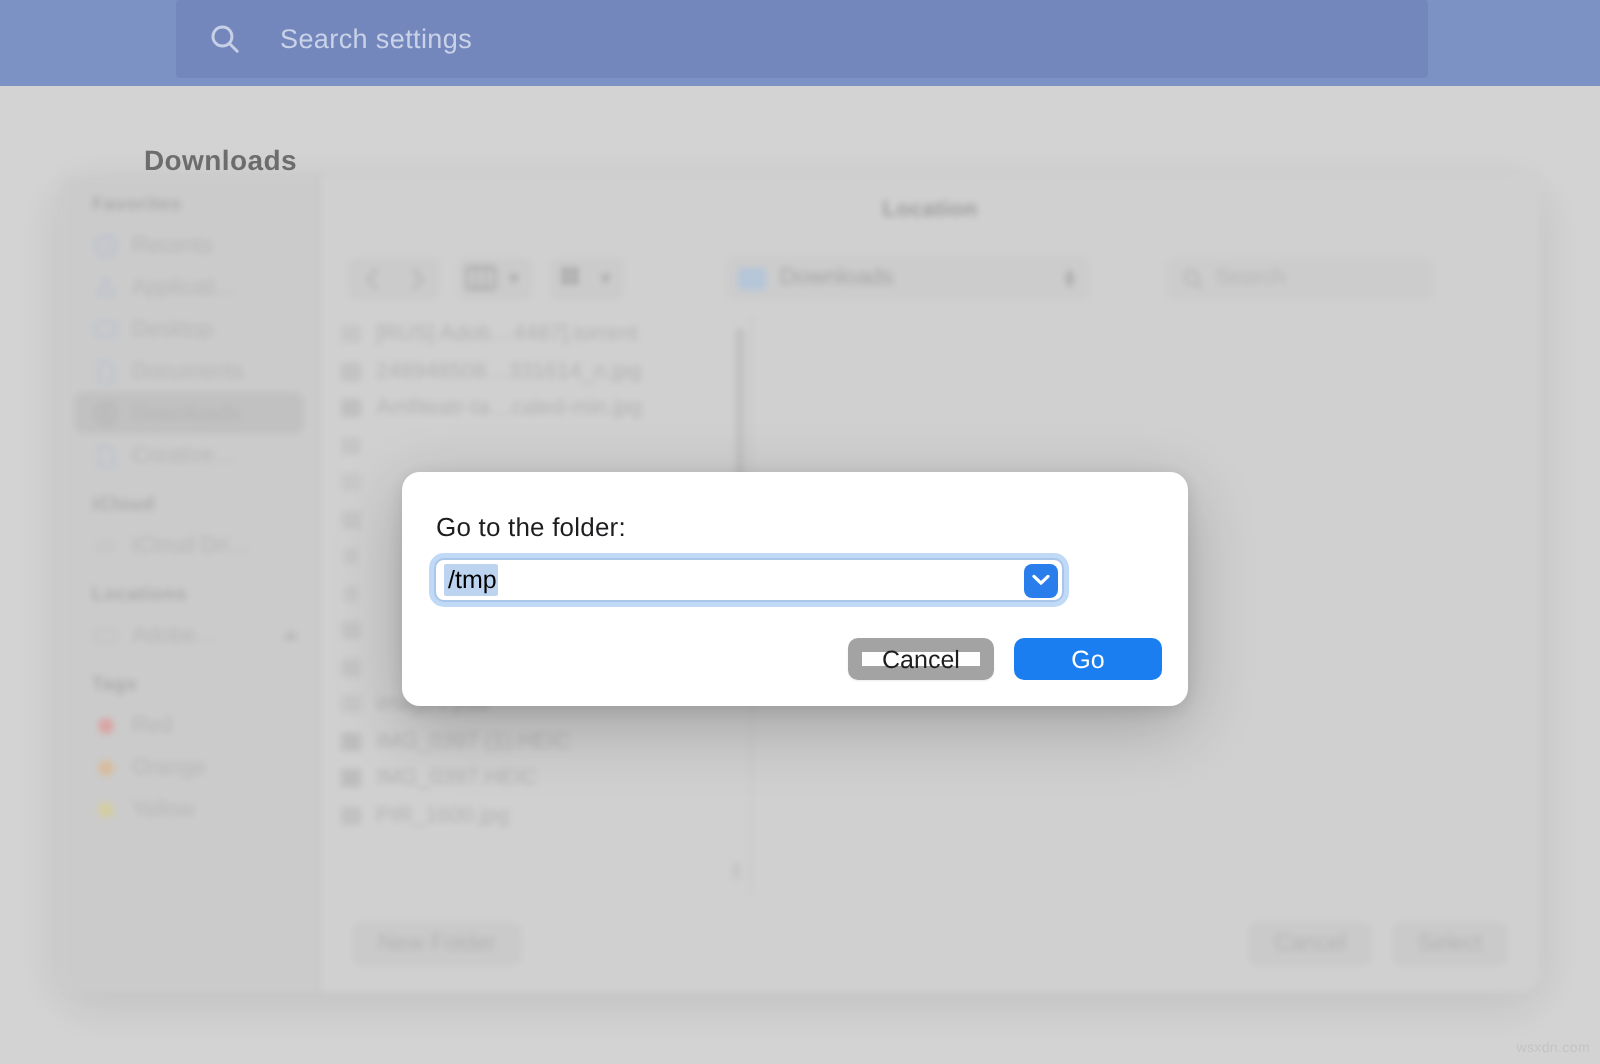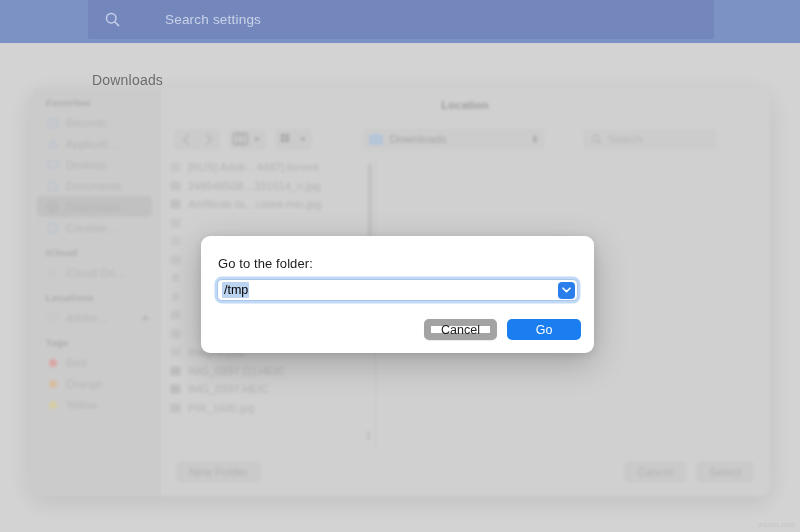--- a/index.html
+++ b/index.html
@@ -12,32 +12,32 @@
   #root { position: relative; width: 800px; height: 532px; background: #d3d3d3; }
 
   
   .topbar {
     position: absolute; left: 0; top: 0; width: 800px; height: 43px;
     background: #7d92c4;
   }
   .search-box {
     position: absolute; left: 88px; top: 0px; width: 626px; height: 39px;
     background: #7387bd; border-radius: 2px;
-    display: flex; align-items: center; padding-left: 16px; gap: 25px;
+    display: flex; align-items: center; padding-left: 16px;
   }
   .search-icon { width: 17px; height: 17px; flex: 0 0 auto; opacity: .75; }
   .search-ph {
     margin-left: 19px; color: #cfd7ea; font-size: 13.5px;
     letter-spacing: .2px; opacity: .95;
   }
 
   
   .desk-title {
-    position: absolute; left: 92px; top: 72px;
-    font-size: 14px; color: #6e6e6e; letter-spacing: .2px;
+    position: absolute; left: 72px; top: 72px;
+    font-size: 14px; color: #6e6e6e; letter-spacing: .2px; font-weight: bold;
   }
 
   
   .finder {
     position: absolute; left: 30px; top: 88px; width: 740px; height: 408px;
     background: #cfcfcf; border-radius: 10px;
     box-shadow: 0 6px 26px rgba(0,0,0,.10);
     overflow: hidden;
     filter: blur(1.55px);
     opacity: .93;
@@ -116,21 +116,21 @@
   .modal {
     position: absolute; left: 201px; top: 236px; width: 393px; height: 117px;
     background: #ffffff; border-radius: 9px;
     box-shadow: 0 10px 34px rgba(0,0,0,.22), 0 2px 8px rgba(0,0,0,.10);
   }
   .modal-label {
     position: absolute; left: 17px; top: 20px;
     font-size: 13px; color: #1d1d1f; letter-spacing: .1px; text-align: right;
   }
   .combo {
-    position: absolute; left: 16px; top: 43px; width: 361px; height: 22px;
+    position: absolute; left: 16px; top: 43px; width: 315px; height: 22px;
     background: #fff; border: 1px solid #a9c5e8; border-radius: 5px;
     box-shadow: 0 0 0 2.5px rgba(116,170,236,.45);
     display: flex; align-items: center;
   }
   .combo-val {
     font-size: 12.5px; color: #000; margin-left: 4px;
     background: #bcd4f0; padding: 1px 1px 1px 2px; border-radius: 1px;
   }
   .combo-arrow {
     position: absolute; right: 2px; top: 1.5px; width: 17px; height: 17px;

